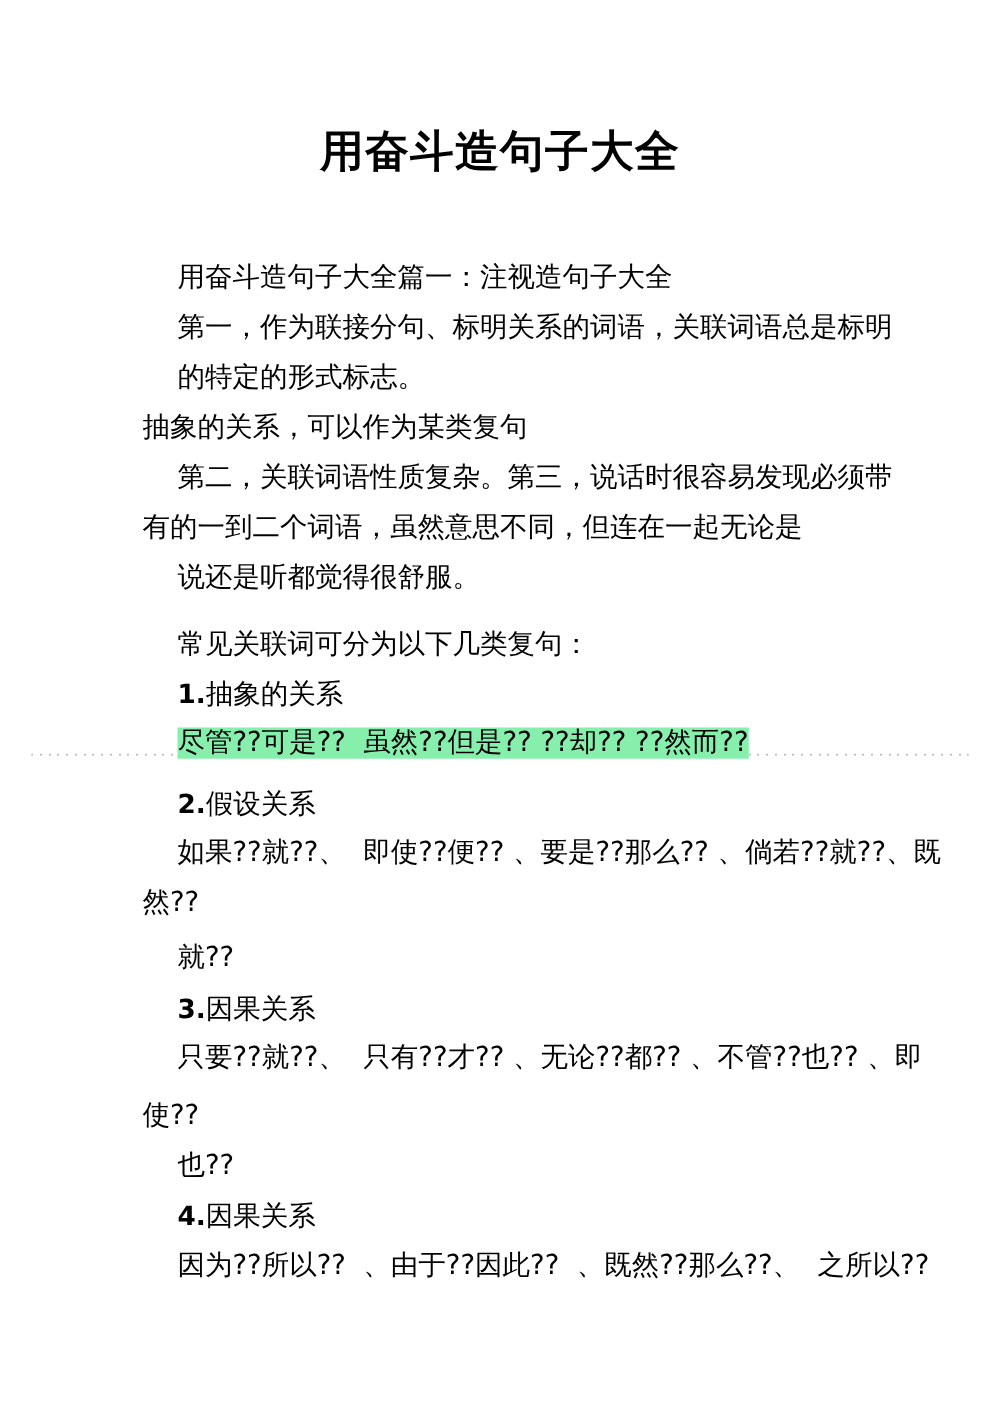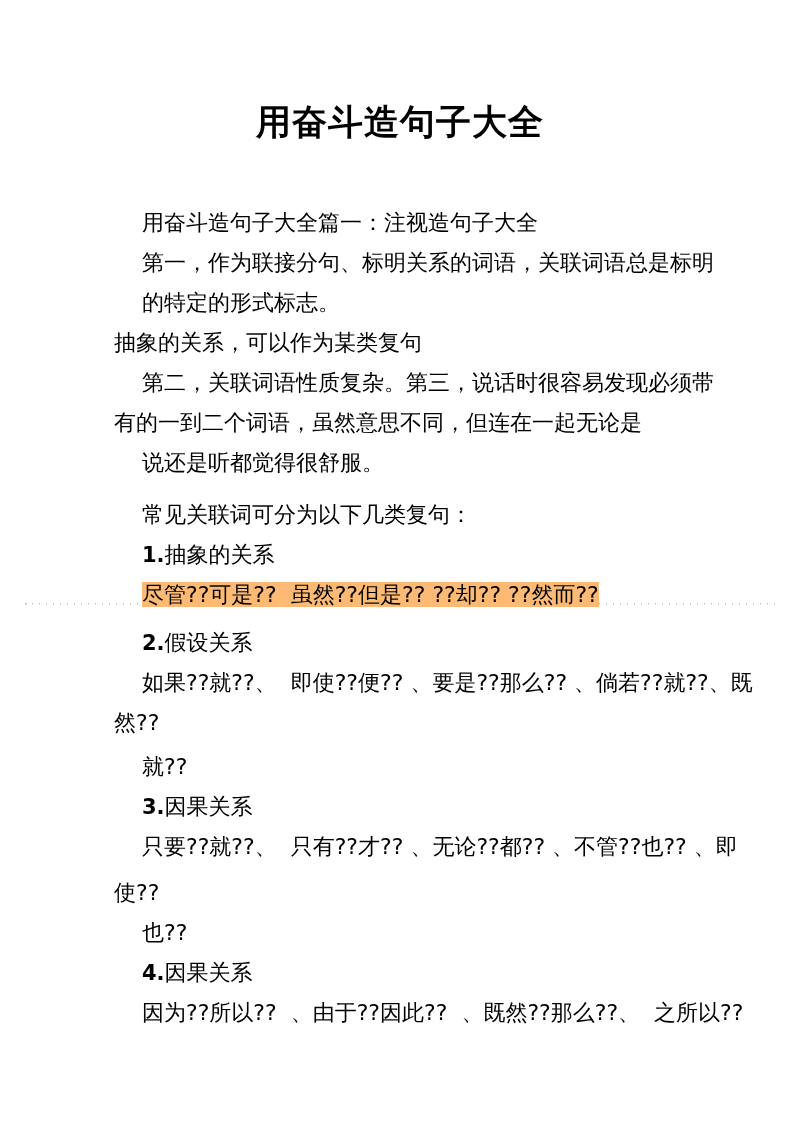--- a/index.html
+++ b/index.html
@@ -61,21 +61,21 @@
     height: 2px;
     background-image: repeating-linear-gradient(to right,
       #b6c0c8 0px, #b6c0c8 1.5px, transparent 1.5px, transparent 7px);
     background-size: 100% 1.5px;
     background-repeat: no-repeat;
     z-index: 1;
   }
   .pb-cover {
     position: relative;
     z-index: 2;
-    background: #fdba74;
+    background: #86efac;
   }
 </style>
 </head>
 <body>
 
 <div class="page">
 
   <h1 class="doc-title">用奋斗造句子大全</h1>
 
   <div class="pagebreak-line"></div>

